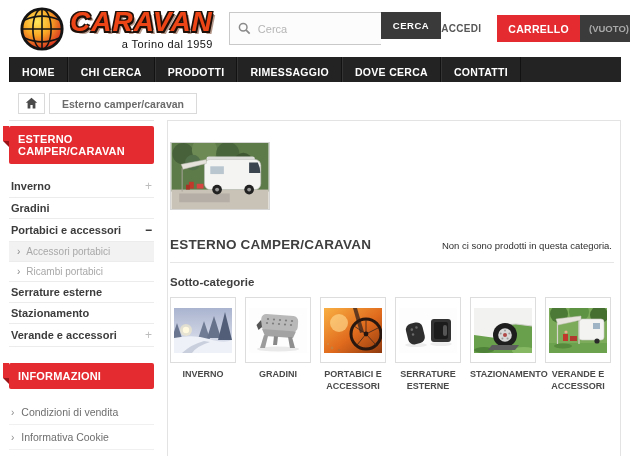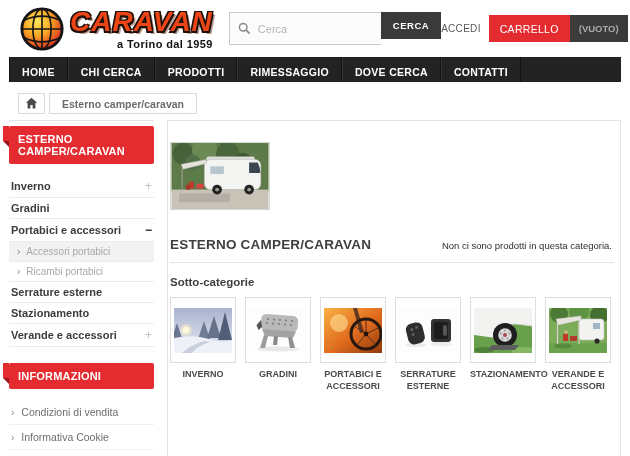--- a/index.html
+++ b/index.html
@@ -9,37 +9,37 @@
 
   
   .topbar { height:57px; display:flex; align-items:center; }
   .logo { display:flex; align-items:center; margin-left:10px; cursor:pointer; }
   .globe { width:46px; height:46px; margin-right:5px; flex:none; }
   .logo-text { display:flex; flex-direction:column; align-items:flex-end; }
   .logo-title { font-size:28px; font-weight:bold; font-style:italic; letter-spacing:1px;
     line-height:1; color:#ee4517;
     text-shadow:-1.5px -1.5px 0 #20100a, 1.5px -1.5px 0 #20100a,
                 -1.5px 1.5px 0 #20100a, 1.5px 1.5px 0 #20100a, 3px 3px 0 rgba(90,30,0,.45); }
-  .logo-sub { font-size:11px; font-weight:bold; color:#111; margin-top:2px; letter-spacing:.4px; }
+  .logo-sub { font-size:11px; font-weight:normal; color:#111; margin-top:2px; letter-spacing:.4px; }
 
   .search { display:flex; margin-left:16px; height:33px; }
   .search-box { display:flex; align-items:center; width:152px; border:1px solid #c9c9c9;
     border-right:none; background:#fcfcfc; padding:0 8px; }
   .search-box svg { flex:none; margin-right:7px; }
   .search-box input { border:0; outline:0; background:transparent; width:100%;
     font-size:11px; color:#666; font-family:inherit; }
   .search-box input::placeholder { color:#b5b5b5; }
   .search-btn { height:27px; background:#3a3a3a; color:#fff; border:0; font-weight:bold;
     font-size:9.5px; letter-spacing:.5px; padding:0 12px; cursor:pointer; font-family:inherit; }
 
   .hspacer { flex:1; }
-  .login { font-size:10px; font-weight:normal; color:#575757; margin-right:8px;
+  .login { font-size:10px; font-weight:bold; color:#575757; margin-right:16px;
     letter-spacing:.3px; cursor:pointer; }
   .cart { display:flex; height:27px; cursor:pointer; }
-  .cart-main { background:#e42b30; color:#fff; font-size:10.5px; font-weight:normal;
+  .cart-main { background:#e42b30; color:#fff; font-size:10.5px; font-weight:bold;
     padding:0 11px; display:flex; align-items:center; letter-spacing:.3px; }
   .cart-status { background:#3b3b3b; color:#a9a9a9; font-size:9.5px; font-weight:bold;
     padding:0 9px; display:flex; align-items:center; gap:5px; }
 
   
   .mainnav { height:25px; background:#232323; display:flex; }
   .nav-item { line-height:31px; padding:0 12px; color:#fff; font-size:10.5px; font-weight:bold;
     letter-spacing:.3px; border-right:1px solid #121212; border-left:1px solid #343434;
     cursor:pointer; white-space:nowrap; }
   .nav-item:first-child { border-left:1px solid #121212; }

